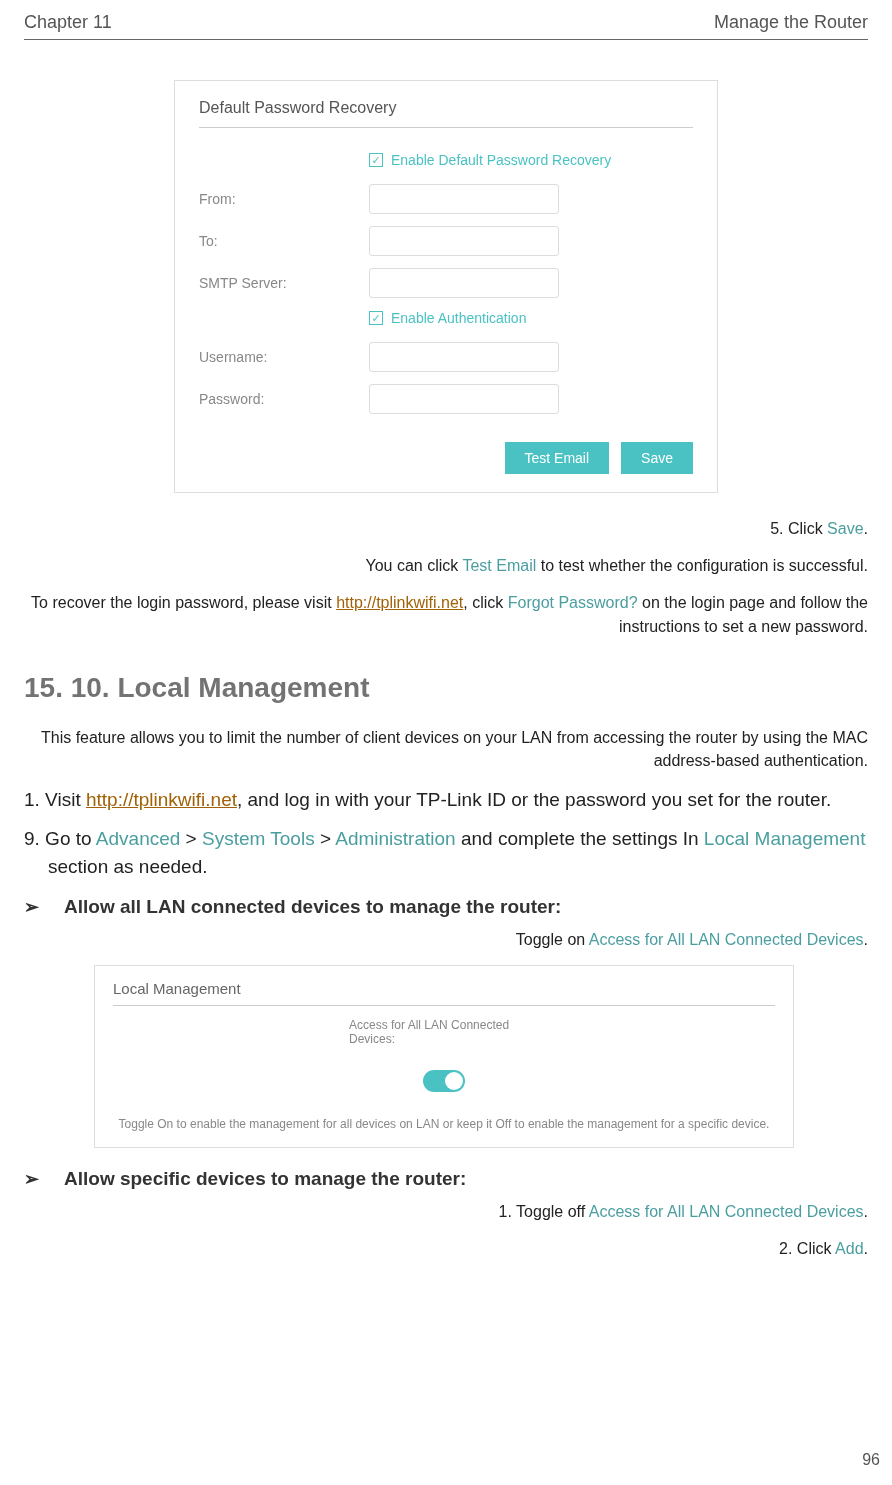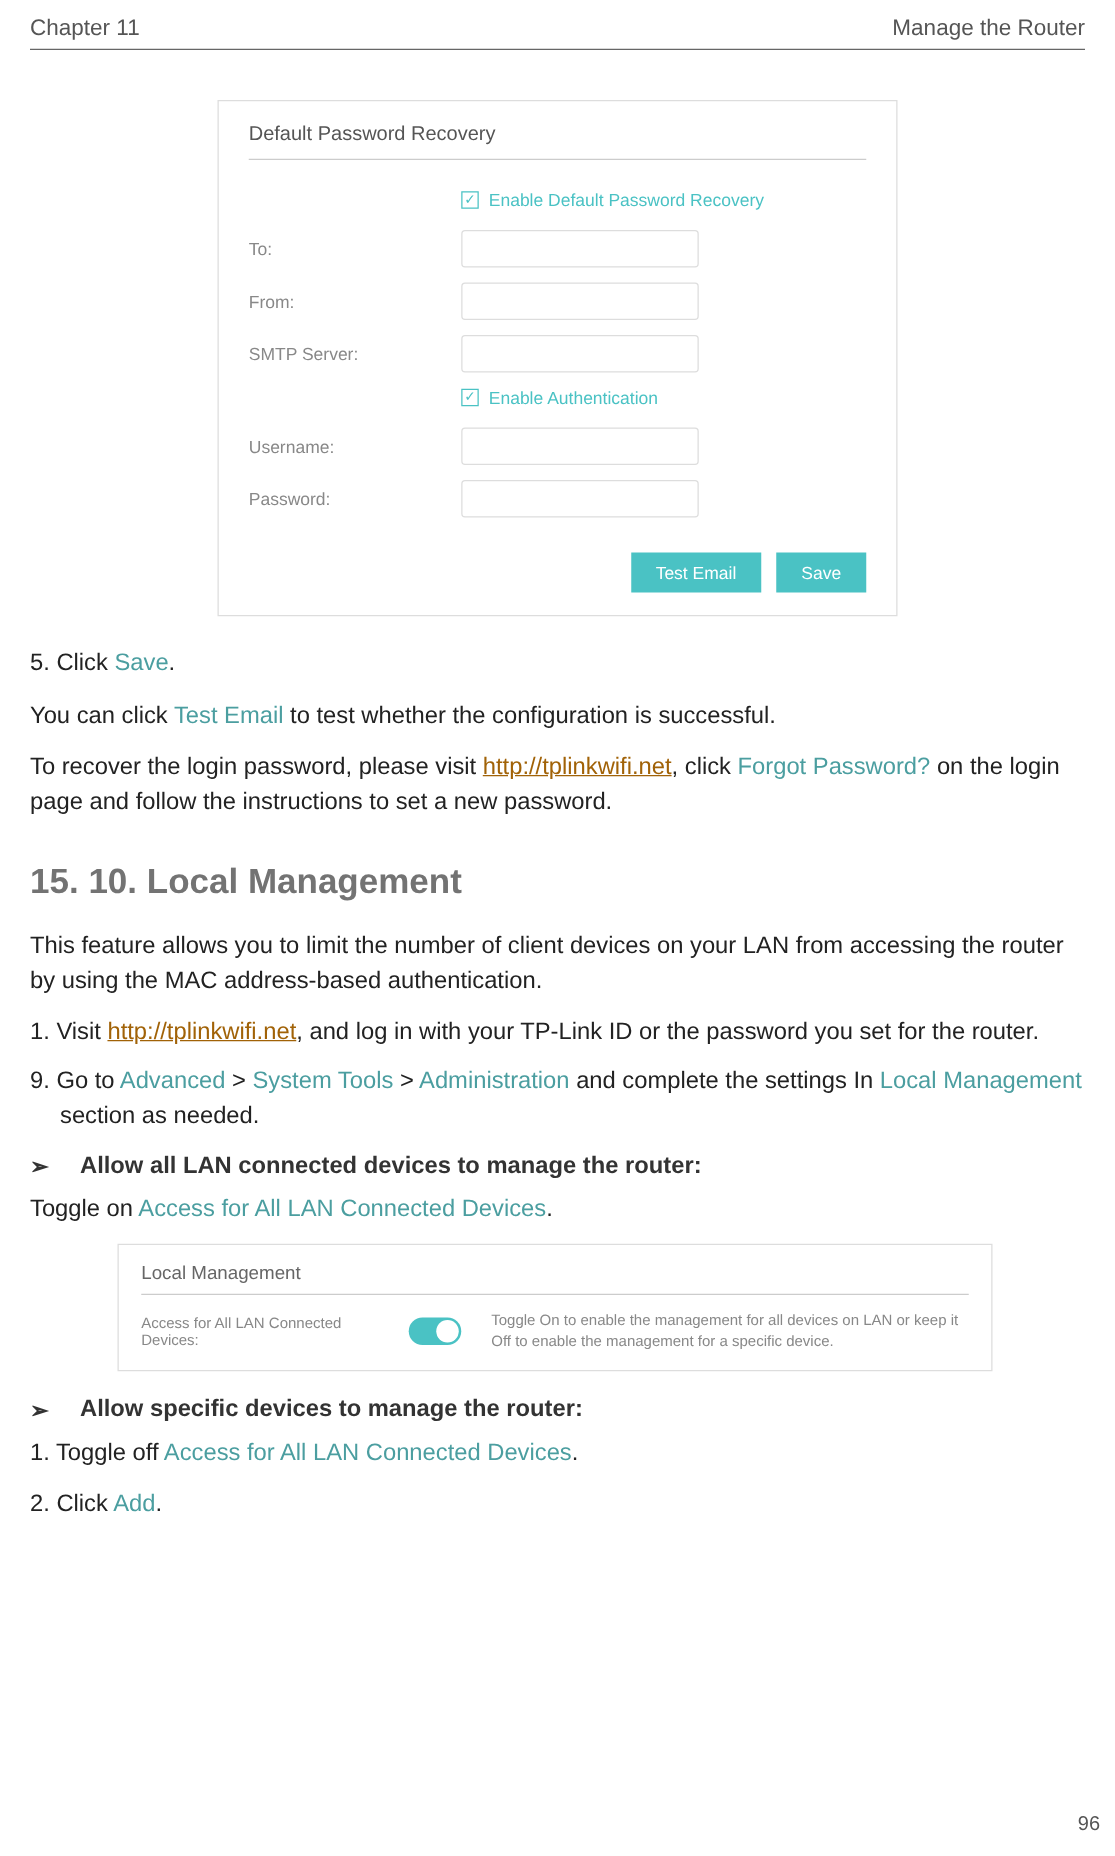--- a/index.html
+++ b/index.html
@@ -81,24 +81,25 @@
   }
   .btn {
     background: #4ac2c4;
     color: #fff;
     border: none;
     padding: 8px 20px;
     font-size: 14px;
     cursor: pointer;
   }
   .body-text {
-    font-size: 19px;
+    font-size: 16px;
     line-height: 1.45;
     color: #222;
     margin-bottom: 14px;
+    text-align: right;
   }
   .teal { color: #4b9ea0; }
   .link { color: #a16207; text-decoration: underline; }
   .section-heading {
     font-size: 28px;
     color: #737373;
     font-weight: bold;
     margin-top: 34px;
     margin-bottom: 22px;
   }
@@ -136,20 +137,21 @@
     border-bottom: 1px solid #ccc;
     padding-bottom: 8px;
     margin-bottom: 12px;
   }
   .panel2-row {
     display: flex;
     align-items: center;
     gap: 24px;
     font-size: 12px;
     color: #888;
+    flex-direction: column;
   }
   .panel2-label { width: 190px; }
   .toggle {
     width: 42px;
     height: 22px;
     background: #4ac2c4;
     border-radius: 11px;
     position: relative;
     flex-shrink: 0;
   }
@@ -185,25 +187,25 @@
 
 <div class="panel">
   <div class="panel-title">Default Password Recovery</div>
 
   <div class="check-row">
     <span class="checkbox">✓</span>
     <span>Enable Default Password Recovery</span>
   </div>
 
   <div class="form-row">
+    <span class="form-label">From:</span>
+    <div class="form-input"></div>
+  </div>
+  <div class="form-row">
     <span class="form-label">To:</span>
-    <div class="form-input"></div>
-  </div>
-  <div class="form-row">
-    <span class="form-label">From:</span>
     <div class="form-input"></div>
   </div>
   <div class="form-row">
     <span class="form-label">SMTP Server:</span>
     <div class="form-input"></div>
   </div>
 
   <div class="check-row">
     <span class="checkbox">✓</span>
     <span>Enable Authentication</span>

